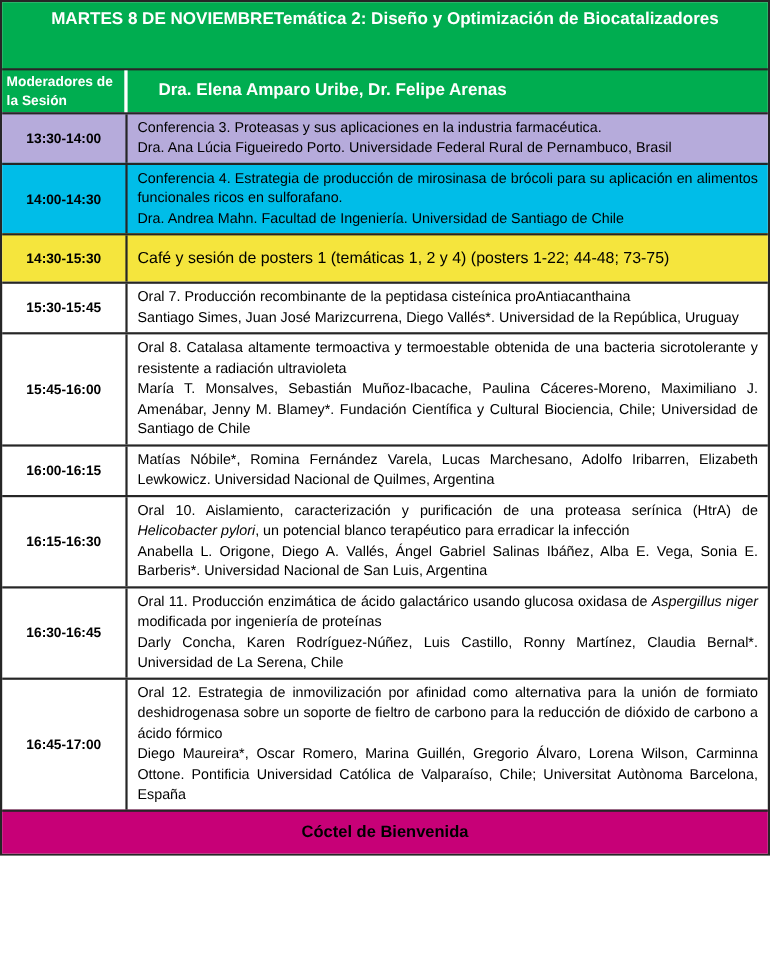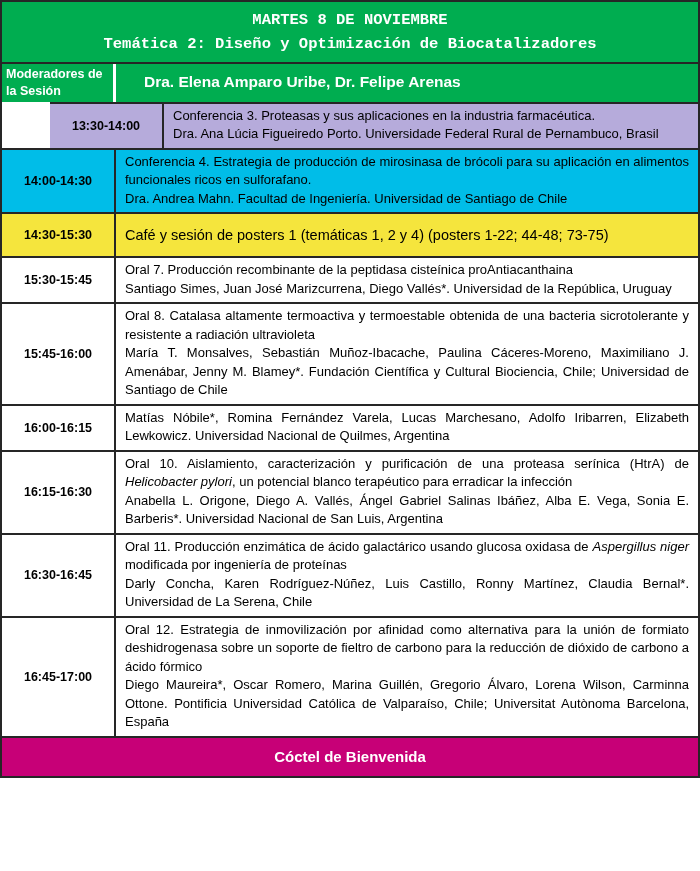--- a/index.html
+++ b/index.html
@@ -20,29 +20,28 @@
     border-top: 2px solid #262626;
     align-items: stretch;
   }
   .row:first-child { border-top: none; }
 
   
   .row-header {
     background: #00AD50;
     color: #ffffff;
     min-height: 60px;
-    flex-direction: column;
+    flex-direction: row;
     justify-content: center;
     text-align: center;
     font-weight: bold;
     font-size: 15.5px;
     line-height: 1.55;
     padding: 4px 8px;
     box-sizing: border-box;
-    font-family: Liberation Mono, monospace;
   }
 
   
   .time-cell {
     flex: 0 0 114px;
     border-right: 2px solid #262626;
     display: flex;
     align-items: center;
     justify-content: center;
     font-weight: bold;
@@ -71,33 +70,33 @@
   .row-moderators .content-cell {
     display: flex;
     align-items: center;
     font-size: 15.5px;
     font-weight: bold;
     text-align: left;
     padding-left: 28px;
   }
 
   
-  .row-purple { background: #B6ABDB; margin-left: 48px; }
+  .row-purple { background: #B6ABDB; }
   .row-cyan   { background: #00BDE8; }
   .row-cafe   { background: #F5E53D; min-height: 42px; }
   .row-cafe .content-cell {
     display: flex;
     align-items: center;
     font-size: 14.5px;
   }
 
   
   .row-footer {
     background: #C70077;
-    color: #ffffff;
+    color: #000000;
     min-height: 40px;
     align-items: center;
     justify-content: center;
     text-align: center;
     font-weight: bold;
     font-size: 15px;
     padding: 2px 8px;
     box-sizing: border-box;
   }
 </style>

